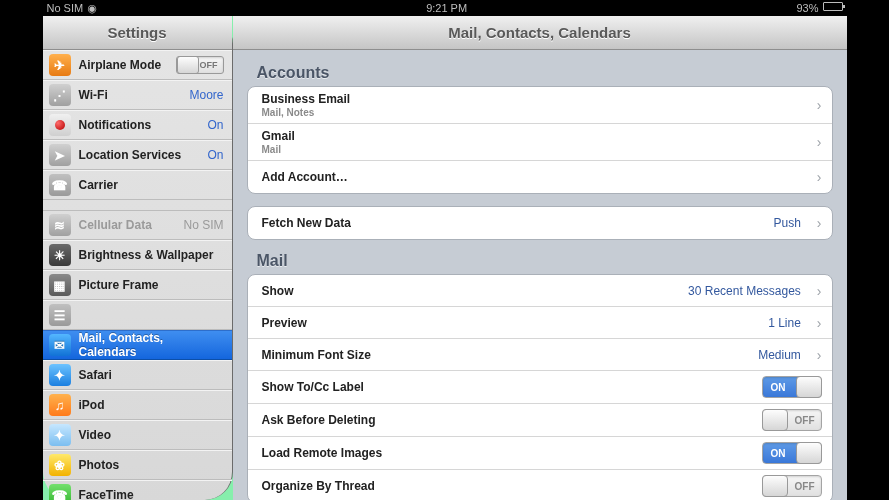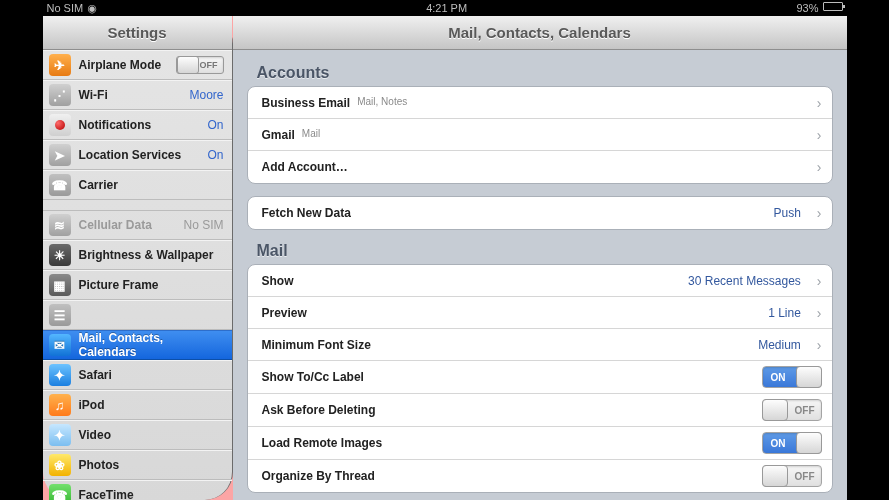--- a/index.html
+++ b/index.html
@@ -1,17 +1,17 @@
 <!DOCTYPE html>
 <html><head>
 <meta charset="utf-8">
 <style>
 * { margin: 0; padding: 0; box-sizing: border-box; font-family: Helvetica, Arial, sans-serif; }
 body { background: #000; display: flex; justify-content: center; }
-.device { width: 804px; height: 500px; background: #fca5a5; position: relative; overflow: hidden; }
+.device { width: 804px; height: 500px; background: #86efac; position: relative; overflow: hidden; }
 
 
 .status-bar { height: 16px; background: #000; color: #bdbdbd; display: flex; align-items: center; font-size: 11px; padding: 0 4px; }
 .status-left { flex: 0 0 auto; display: flex; align-items: center; gap: 4px; }
 .status-center { flex: 1; text-align: center; }
 .status-right { flex: 0 0 auto; display: flex; align-items: flex-start; gap: 4px; }
 .battery-icon { width: 20px; height: 9px; border: 1px solid #bdbdbd; border-radius: 1px; position: relative; }
 .battery-icon::after { content: ""; position: absolute; right: -3px; top: 2px; width: 2px; height: 3px; background: #bdbdbd; }
 .battery-fill { background: #bdbdbd; height: 100%; width: 93%; }
 
@@ -39,22 +39,22 @@
 .detail { flex: 1; background: #c6ccd4; display: flex; flex-direction: column; }
 .detail-header { height: 34px; background: linear-gradient(#f0f0f0,#c5c5c5); border-bottom: 1px solid #8e8e8e; display: flex; align-items: center; justify-content: center; font-size: 15px; font-weight: bold; color: #595959; text-shadow: 0 1px 0 #fff; }
 .detail-scroll { flex: 1; overflow-y: auto; padding: 8px 14px 14px; }
 
 .section-label { font-size: 16px; font-weight: bold; color: #4a5566; text-shadow: 0 1px 0 rgba(255,255,255,.6); margin: 6px 0 4px 10px; }
 
 .group { background: #fff; border: 1px solid #aab0b8; border-radius: 8px; overflow: hidden; margin-bottom: 12px; }
 .row { min-height: 32px; display: flex; align-items: center; padding: 5px 10px 5px 14px; border-bottom: 1px solid #d6d6d6; font-size: 12px; cursor: pointer; gap: 8px; }
 .row:last-child { border-bottom: none; }
 .row .title { font-weight: bold; color: #222; }
-.row .sub { font-size: 10px; color: #8a8a8a; font-weight: normal; }
-.row .stack { display: flex; gap: 7px; }
+.row .sub { font-size: 10px; color: #8a8a8a; font-weight: bold; }
+.row .stack { display: flex; flex-direction: column; gap: 1px; }
 .row .spacer { flex: 1; }
 .row .value { color: #33589e; font-size: 12px; margin-right: 4px; }
 .chevron { color: #9ea3a9; font-size: 14px; margin-left: 4px; }
 
 
 .toggle { width: 60px; height: 22px; border: 1px solid #a4a4a4; border-radius: 4px; position: relative; font-size: 10px; font-weight: bold; display: flex; align-items: center; box-shadow: inset 0 1px 2px rgba(0,0,0,.15); }
 .toggle.on { background: linear-gradient(#5e9ae6,#3a78d9); color: #fff; justify-content: flex-start; padding-left: 8px; }
 .toggle.off { background: linear-gradient(#f6f6f6,#e0e0e0); color: #888; justify-content: flex-end; padding-right: 6px; }
 .toggle .knob { position: absolute; top: -1px; width: 26px; height: 22px; background: linear-gradient(#fdfdfd,#d6d6d6); border: 1px solid #999; border-radius: 4px; }
 .toggle.on .knob { right: -1px; }
@@ -81,21 +81,21 @@
 </head>
 <body>
 
 <div class="device">
 
   <div class="status-bar">
     <div class="status-left">
       <span>No SIM</span>
       <span>◉</span>
     </div>
-    <div class="status-center">4:21 PM</div>
+    <div class="status-center">9:21 PM</div>
     <div class="status-right">
       <span>93%</span>
       <span class="battery-icon"><span class="battery-fill"></span></span>
     </div>
   </div>
 
   <div class="content">
 
     <div class="sidebar">
       <div class="sidebar-header">Settings</div>

